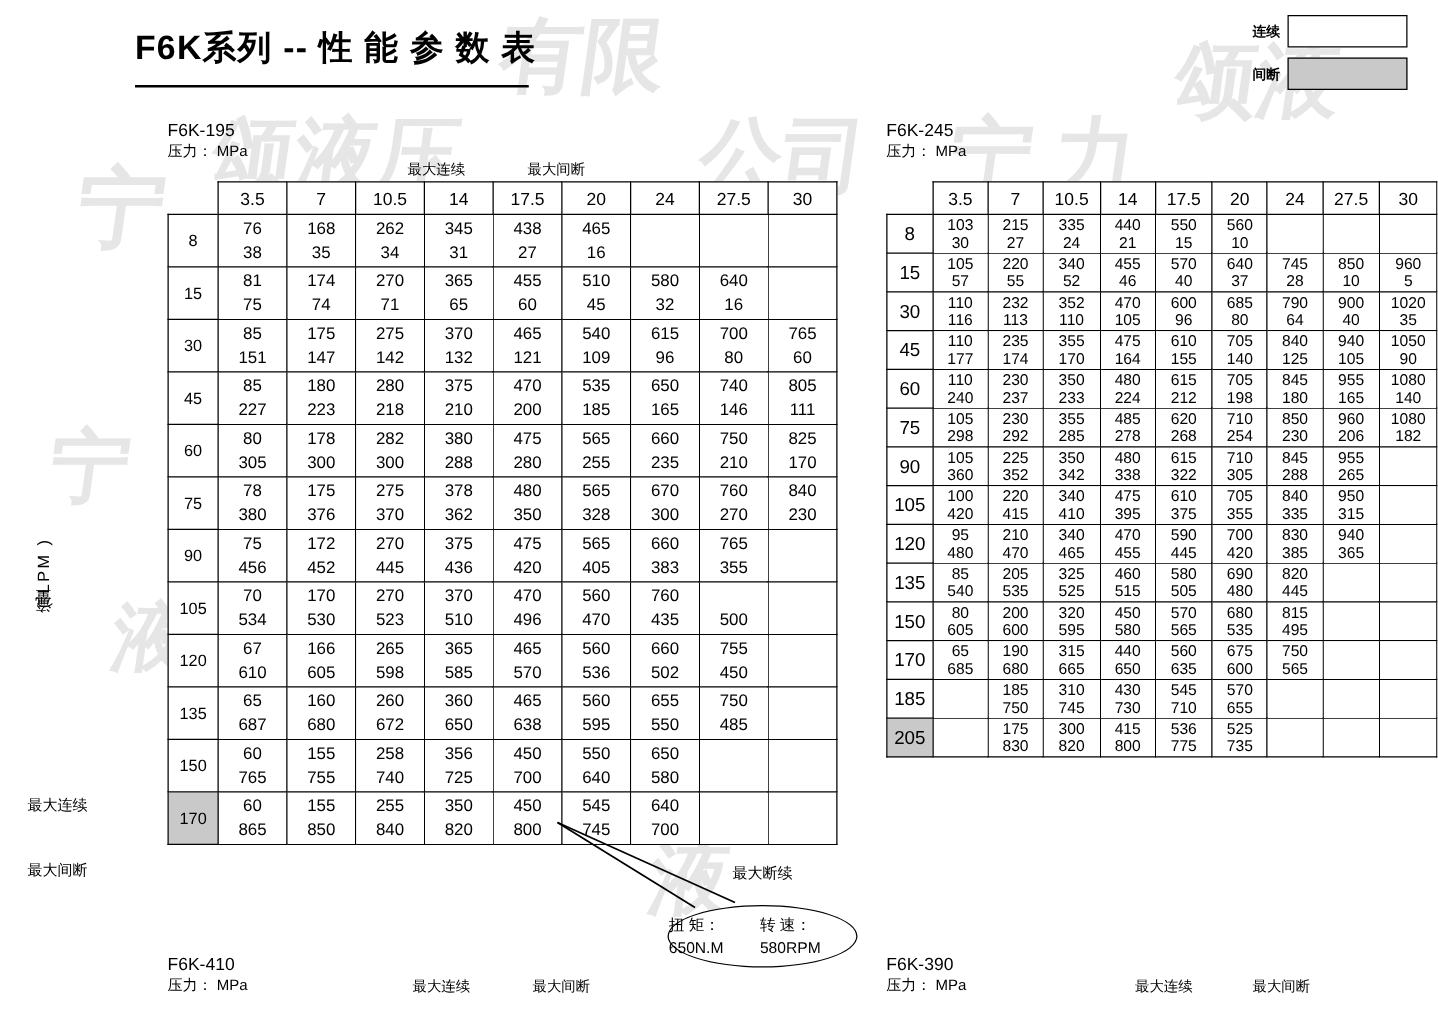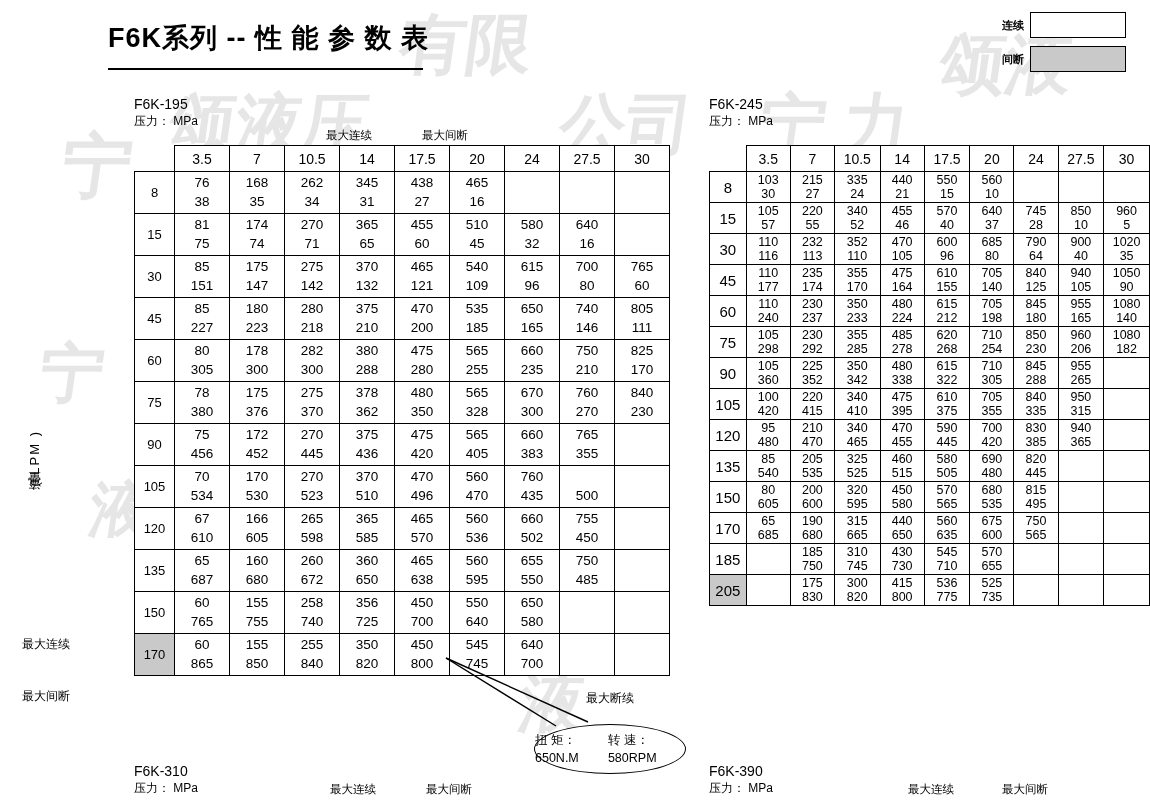--- a/index.html
+++ b/index.html
@@ -1245,21 +1245,21 @@
 <svg id="callout-svg">
   <line x1="446" y1="658" x2="556" y2="726" stroke="#000" stroke-width="1.4"></line>
   <line x1="446" y1="658" x2="588" y2="722" stroke="#000" stroke-width="1.4"></line>
 </svg>
 <div id="callout">
   <div>扭 矩：650N.M</div>
   <div>转 速：580RPM</div>
 </div>
 
 <div class="bottom-stub" style="left:134px; top:763px;">
-  <div class="grp-title">F6K-310</div>
+  <div class="grp-title">F6K-410</div>
   <div class="grp-sub">压力： MPa</div>
 </div>
 <div class="bottom-stub" style="left:330px; top:782px; font-size:11.5px;">最大连续</div>
 <div class="bottom-stub" style="left:426px; top:782px; font-size:11.5px;">最大间断</div>
 
 <div class="bottom-stub" style="left:709px; top:763px;">
   <div class="grp-title">F6K-390</div>
   <div class="grp-sub">压力： MPa</div>
 </div>
 <div class="bottom-stub" style="left:908px; top:782px; font-size:11.5px;">最大连续</div>

